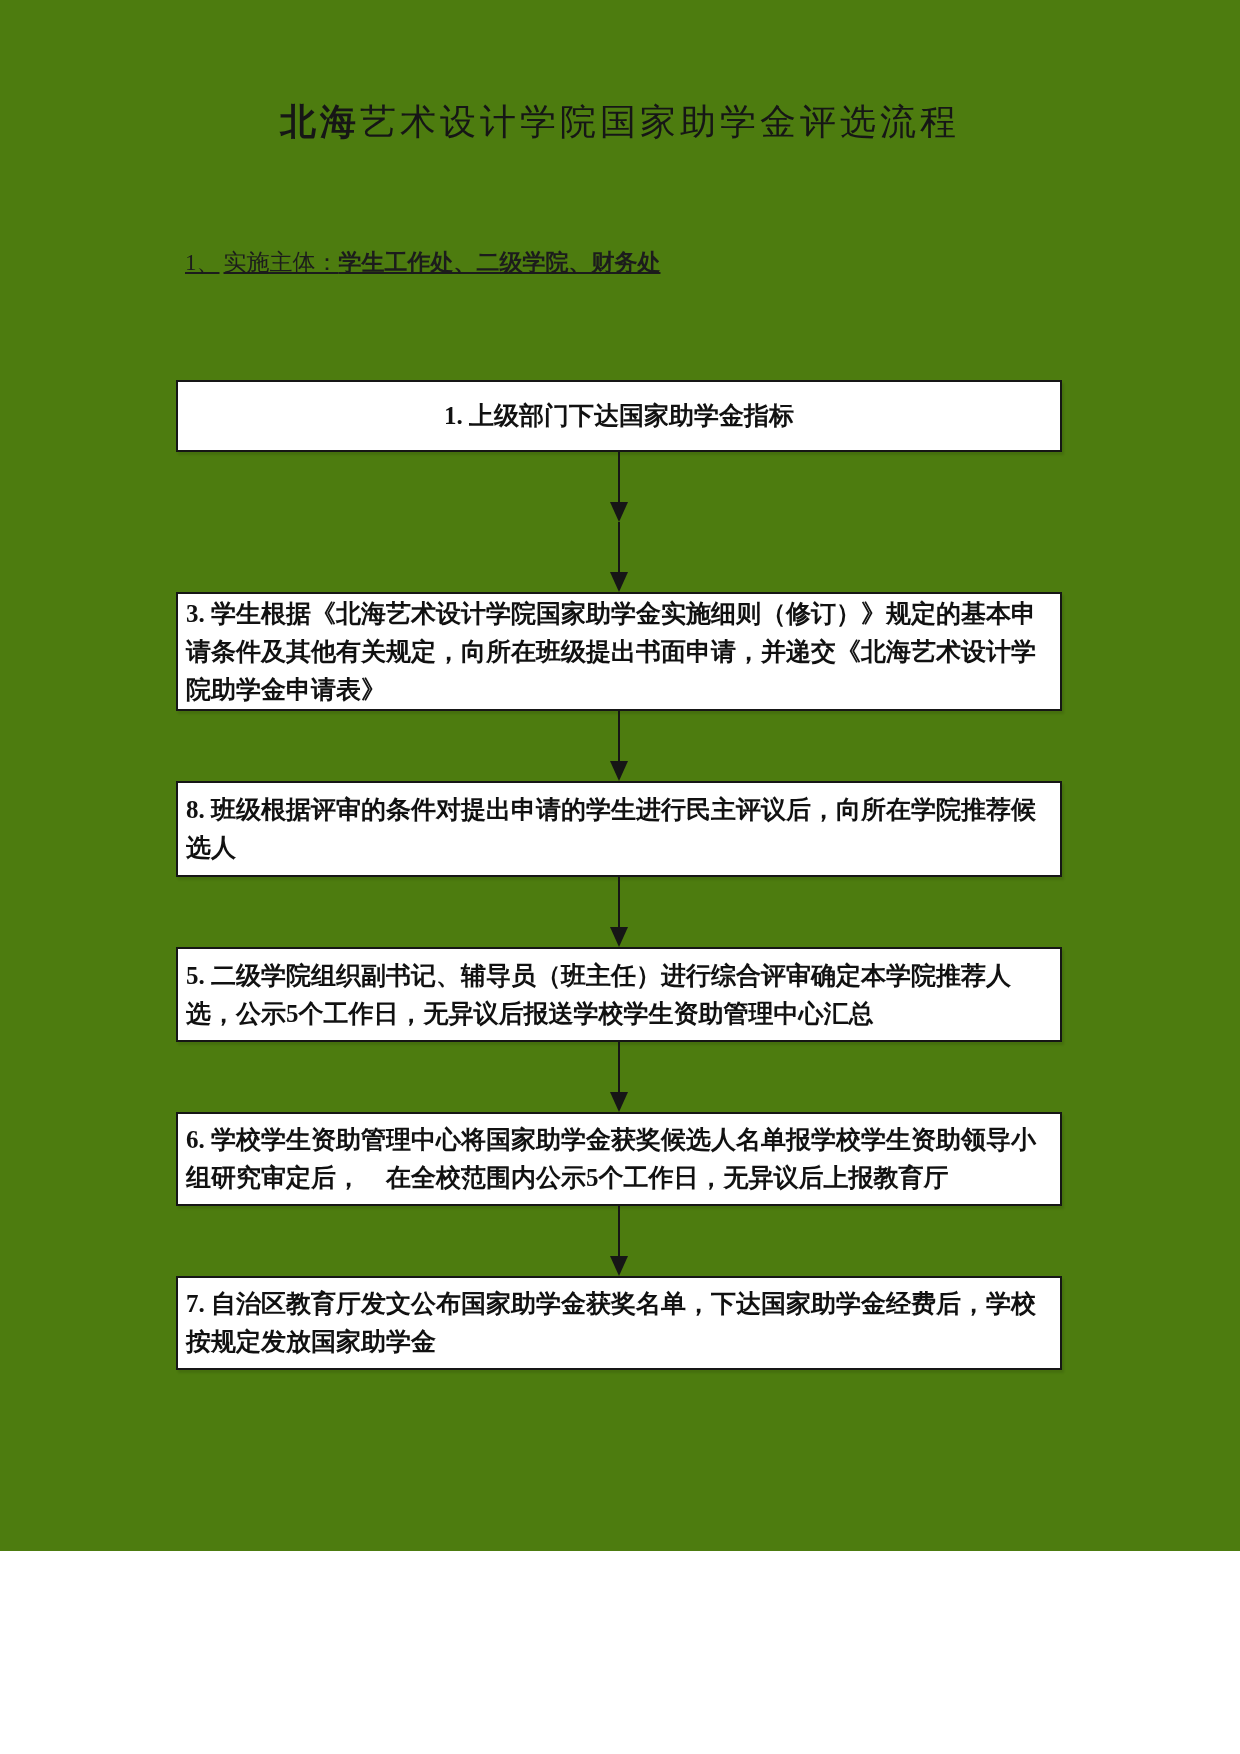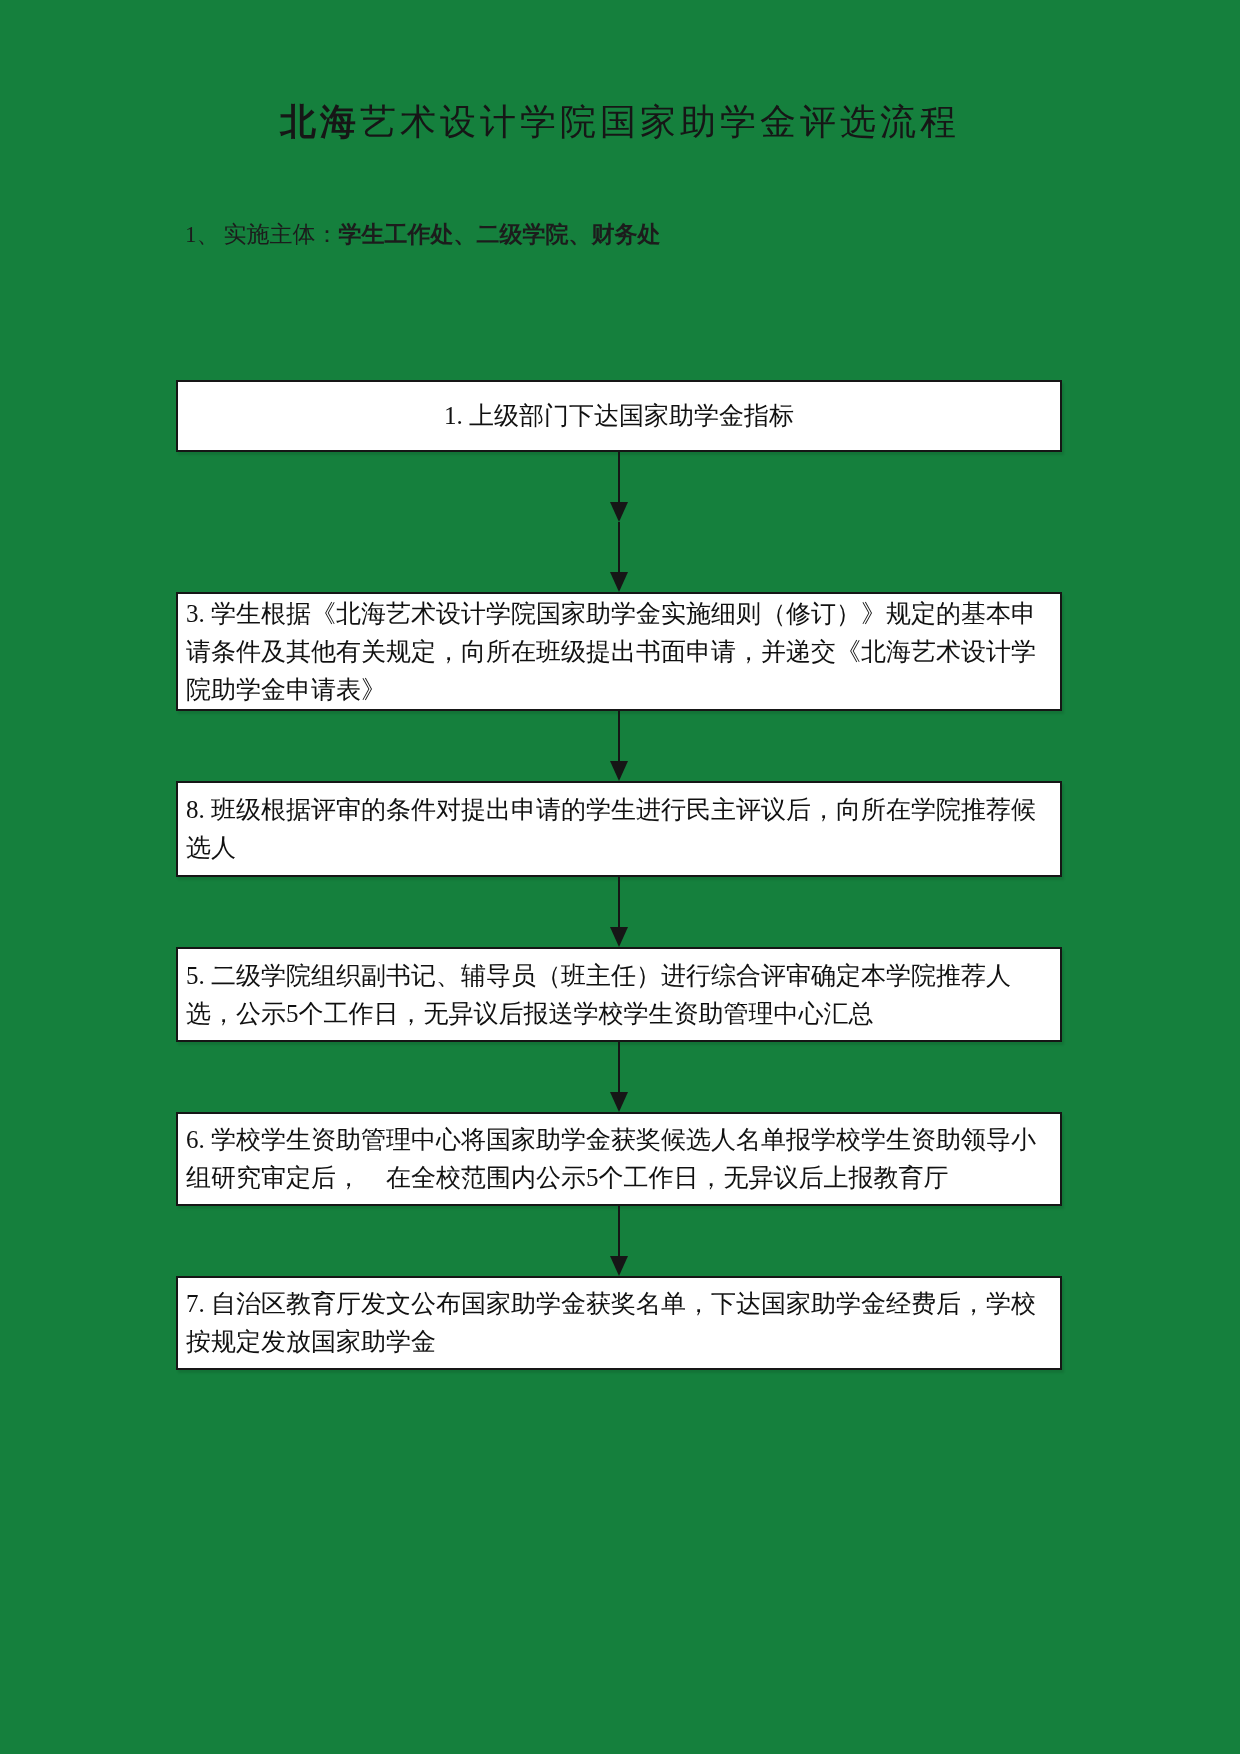--- a/index.html
+++ b/index.html
@@ -3,22 +3,22 @@
 <meta charset="utf-8">
 <style>
   html, body {
     margin: 0;
     padding: 0;
     background: #ffffff;
   }
   .page {
     position: relative;
     width: 1240px;
-    height: 1754px;
-    background: #15803d;
+    height: 1551px;
+    background: #4d7c0f;
     overflow: hidden;
   }
   
   .title {
     position: absolute;
     top: 100px;
     left: 0;
     width: 100%;
     margin: 0;
     text-align: center;
@@ -27,23 +27,24 @@
     font-size: 36px;
     line-height: 44px;
     letter-spacing: 4px;
     color: #161616;
   }
   .title-bold { font-weight: 700; }
 
   
   .meta {
     position: absolute;
-    top: 219px;
+    top: 247px;
     left: 185px;
     color: #1c1c1c;
+    text-decoration: underline;
   }
   .meta-item {
     font-size: 23px;
     line-height: 30px;
     margin-bottom: 13px;
     white-space: nowrap;
   }
   .meta-prefix {
     font-family: "Liberation Serif", serif;
     margin-right: 4px;
@@ -67,20 +68,21 @@
   .box {
     box-sizing: border-box;
     width: 886px;
     border: 2px solid #161616;
     background: #ffffff;
     box-shadow: 2px 3px 2px rgba(0,0,0,0.10);
     display: flex;
     flex-direction: column;
     justify-content: center;
     padding: 0 8px;
+    font-weight: bold;
   }
   .box p {
     margin: 0;
     font-family: "Liberation Serif", serif;
     font-size: 25px;
     line-height: 38px;
     color: #111111;
     text-align: left;
   }
   .b1 { min-height: 72px; }

